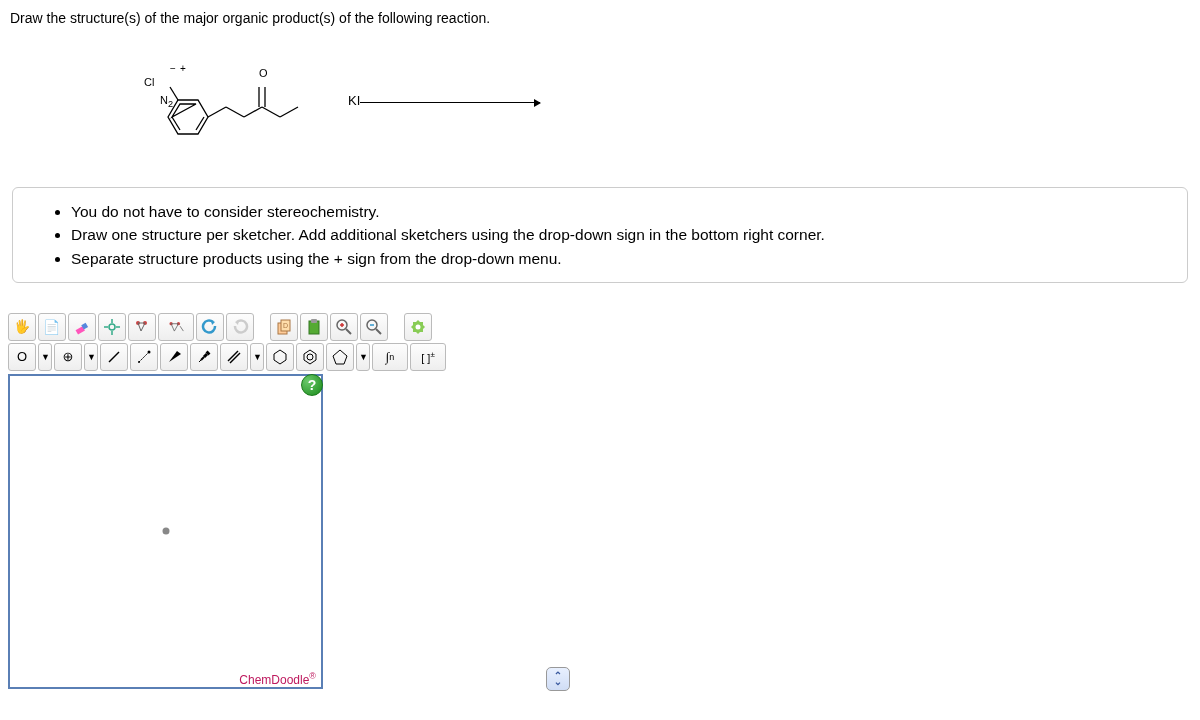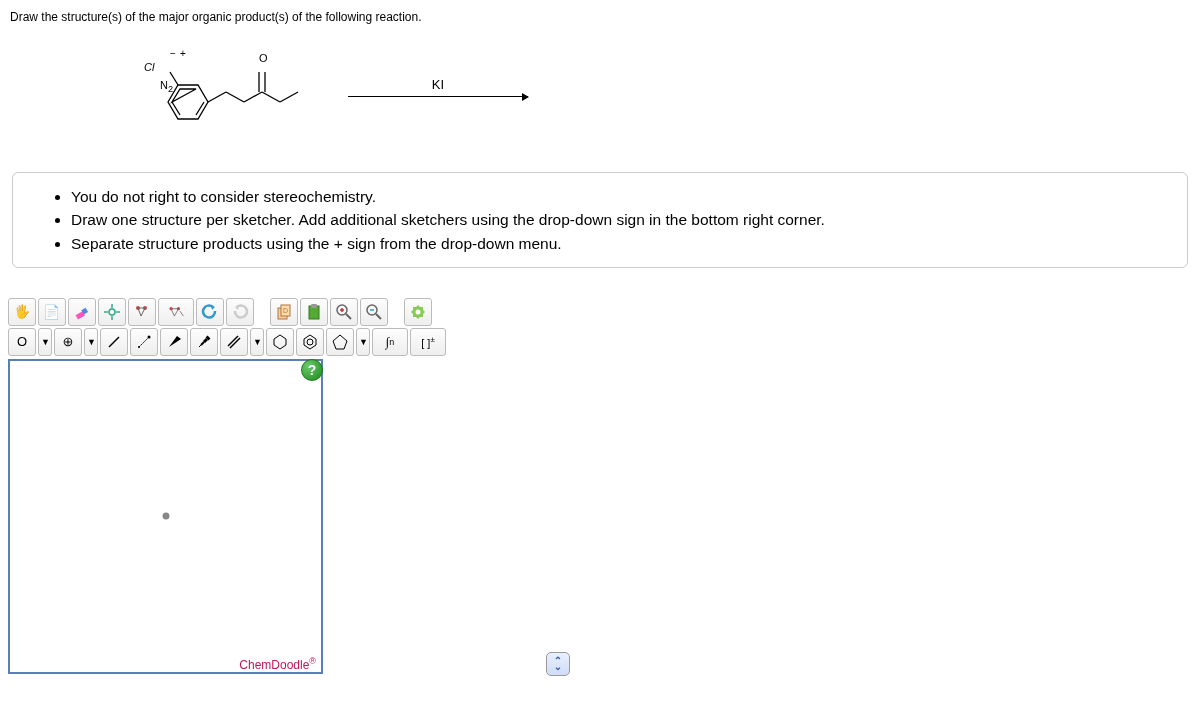--- a/index.html
+++ b/index.html
@@ -1,21 +1,21 @@
 <!DOCTYPE html>
 <html><head>
   <meta charset="utf-8">
   <style>
     * { box-sizing: border-box; margin: 0; padding: 0; }
     body { font-family: Arial, sans-serif; font-size: 15px; background: #fff; padding: 8px; width: 1200px; }
-    .question-title { font-size: 12px; margin-bottom: 16px; padding: 2px; }
+    .question-title { font-size: 14px; margin-bottom: 29px; padding: 2px; }
     .reaction-area { display: flex; align-items: center; gap: 30px; margin-left: 110px; margin-bottom: 40px; height: 90px; }
     .molecule { position: relative; width: 200px; height: 80px; }
     .molecule svg { width: 100%; height: 100%; }
-    .arrow-area { display: flex; flex-direction: column; align-items: center; }
+    .arrow-area { display: flex; flex-direction: row; align-items: center; }
     .reagent-label { font-size: 13px; margin-bottom: 4px; }
     .arrow-line { width: 180px; height: 1px; background: #000; position: relative; }
     .arrow-line::after { content: ""; position: absolute; right: -1px; top: -3px; border-left: 7px solid #000; border-top: 4px solid transparent; border-bottom: 4px solid transparent; }
     .instructions-box { border: 1px solid #ccc; border-radius: 6px; padding: 12px 16px; margin: 0 4px 30px 4px; }
     .instructions-box ul { list-style: disc; padding-left: 42px; }
     .instructions-box li { font-size: 15.5px; line-height: 1.5; }
     .sketcher-wrapper { width: 582px; position: relative; }
     .toolbar-row { display: flex; gap: 2px; margin-bottom: 2px; }
     .tool-btn { width: 28px; height: 28px; border: 1px solid #bbb; border-radius: 3px; background: linear-gradient(#fdfdfd, #eee); display: flex; align-items: center; justify-content: center; cursor: pointer; font-size: 13px; padding: 0; }
     .tool-btn.wide { width: 36px; }
@@ -48,35 +48,35 @@
       <line x1="90" y1="55" x2="108" y2="45" stroke="#000" stroke-width="1.3"></line>
       <line x1="108" y1="45" x2="126" y2="55" stroke="#000" stroke-width="1.3"></line>
 
       <line x1="126" y1="55" x2="144" y2="45" stroke="#000" stroke-width="1.3"></line>
       <line x1="141" y1="45" x2="141" y2="25" stroke="#000" stroke-width="1.3"></line>
       <line x1="147" y1="45" x2="147" y2="25" stroke="#000" stroke-width="1.3"></line>
 
       <line x1="144" y1="45" x2="162" y2="55" stroke="#000" stroke-width="1.3"></line>
       <line x1="162" y1="55" x2="180" y2="45" stroke="#000" stroke-width="1.3"></line>
     </svg>
-    <span class="mol-label" style="top:14px;left:26px;font-style:italic;">Cl</span>
+    <span class="mol-label" style="top:14px;left:26px;">Cl</span>
     <span class="mol-label" style="top:32px;left:42px;"><span>N</span><sub>2</sub></span>
     <span class="mol-label" style="top:1px;left:52px;font-size:10px;">−</span>
     <span class="mol-label" style="top:1px;left:62px;font-size:10px;">+</span>
     <span class="mol-label" style="top:5px;left:141px;">O</span>
   </div>
   <div class="arrow-area">
     <div class="reagent-label">KI</div>
     <div class="arrow-line"></div>
   </div>
 </div>
 
 <div class="instructions-box">
   <ul>
-    <li>You do not right to consider stereochemistry.</li>
+    <li>You do not have to consider stereochemistry.</li>
     <li>Draw one structure per sketcher. Add additional sketchers using the drop-down sign in the bottom right corner.</li>
     <li>Separate structure products using the + sign from the drop-down menu.</li>
   </ul>
 </div>
 
 <div class="sketcher-wrapper">
   <div class="toolbar-row">
     <button class="tool-btn">
         <span style="color:#e0a040;">🖐</span>
       </button>

